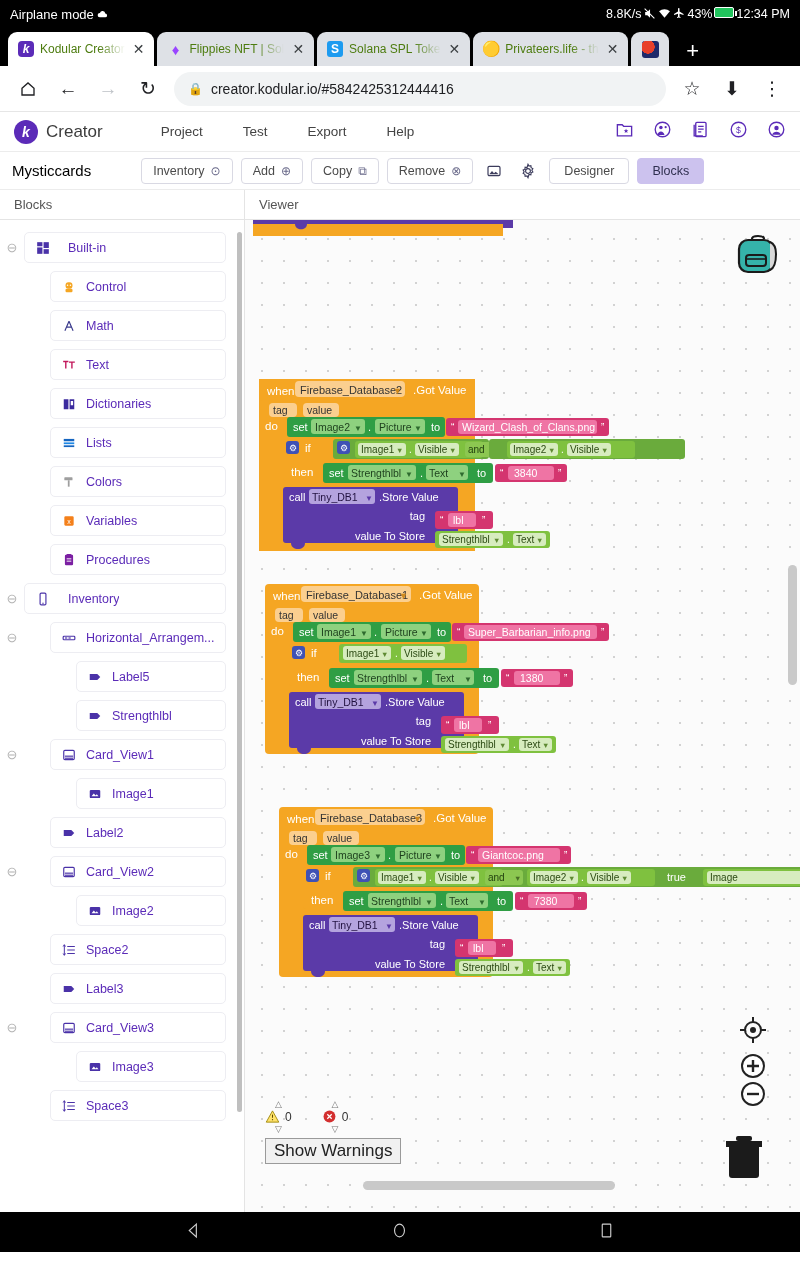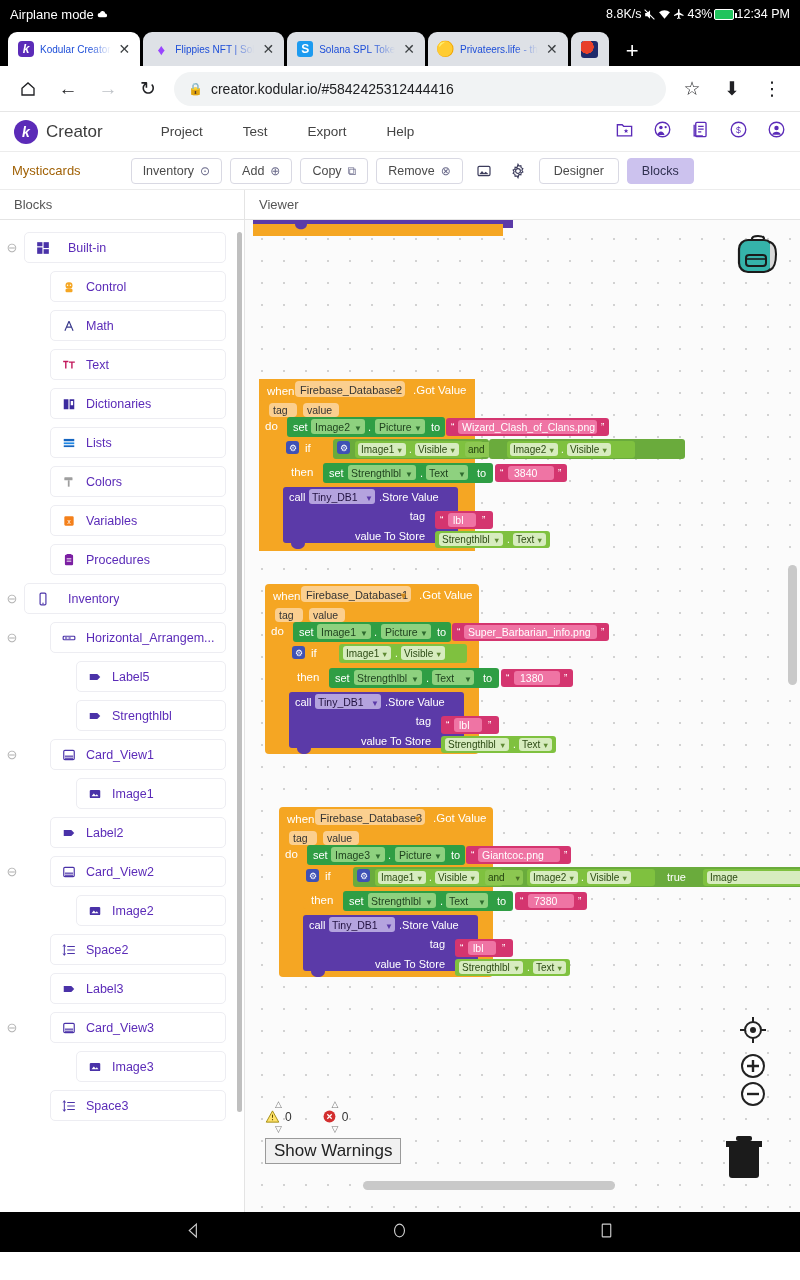--- a/index.html
+++ b/index.html
@@ -10,21 +10,21 @@
   }
   #app { position: relative; width: 800px; height: 1280px; background: #fff; }
 
   
   .statusbar {
     height: 28px; background: #000; color: #fff;
     display: flex; align-items: center; justify-content: space-between;
     padding: 0 10px; font-size: 13px;
   }
   .sb-left { display: flex; align-items: center; gap: 3px; text-align: right; }
-  .sb-right { display: flex; align-items: center; gap: 2px; font-size: 12.5px; }
+  .sb-right { display: flex; align-items: flex-start; gap: 2px; font-size: 12.5px; }
   .batt-pill {
     display: inline-block; width: 20px; height: 11px; border: 1.5px solid #fff;
     border-radius: 2px; position: relative; background: #21c45d;
   }
   .batt-pill::after {
     content: ""; position: absolute; right: -4px; top: 3px;
     width: 2px; height: 5px; background: #fff;
   }
 
   
@@ -32,21 +32,21 @@
     height: 38px; background: #000; display: flex; align-items: flex-end;
     padding-left: 8px; gap: 3px; position: relative;
   }
   .tab {
     height: 34px; display: flex; align-items: center; gap: 6px;
     padding: 0 8px 0 10px; border-radius: 9px 9px 0 0;
     background: #dee1e6; min-width: 0; position: relative;
   }
   .tab.active { background: #fff; }
   .tab-title {
-    font-size: 10px; color: #1d4ed8; white-space: nowrap;
+    font-size: 12px; color: #4d7c0f; white-space: nowrap;
     overflow: hidden; max-width: 104px;
     -webkit-mask-image: linear-gradient(to right, #000 70%, transparent 100%);
             mask-image: linear-gradient(to right, #000 70%, transparent 100%);
   }
   .tab-close { font-size: 14px; color: #3c4043; line-height: 1; padding: 0 2px; }
   .favicon {
     width: 16px; height: 16px; flex: 0 0 16px; border-radius: 3px;
     display: flex; align-items: center; justify-content: center;
     font-size: 11px; font-weight: bold; color: #fff;
   }
@@ -96,21 +96,21 @@
   .kmenu { display: flex; gap: 40px; margin-left: 58px; }
   .kmenu span { font-size: 13.5px; color: #444; }
   .kicons { margin-left: auto; display: flex; gap: 19px; align-items: center; }
   .kicons svg { width: 19px; height: 19px; }
 
   
   .ktoolbar {
     height: 38px; background: #fff; display: flex; align-items: center;
     padding: 0 12px; gap: 8px; border-bottom: 1px solid #ececec;
   }
-  .proj-name { font-size: 13px; color: #a16207; margin-right: 42px; }
+  .proj-name { font-size: 15px; color: #000000; margin-right: 42px; }
   .tb-btn {
     height: 26px; border: 1px solid #d9d9e3; border-radius: 4px;
     display: flex; align-items: center; gap: 6px; padding: 0 11px;
     font-size: 12.5px; color: #4a4a4a; background: #fff;
   }
   .tb-btn .gl { font-size: 12px; color: #6a6a8a; }
   .tb-icon {
     width: 26px; height: 26px; display: flex; align-items: center;
     justify-content: center; color: #3c3c5c;
   }

